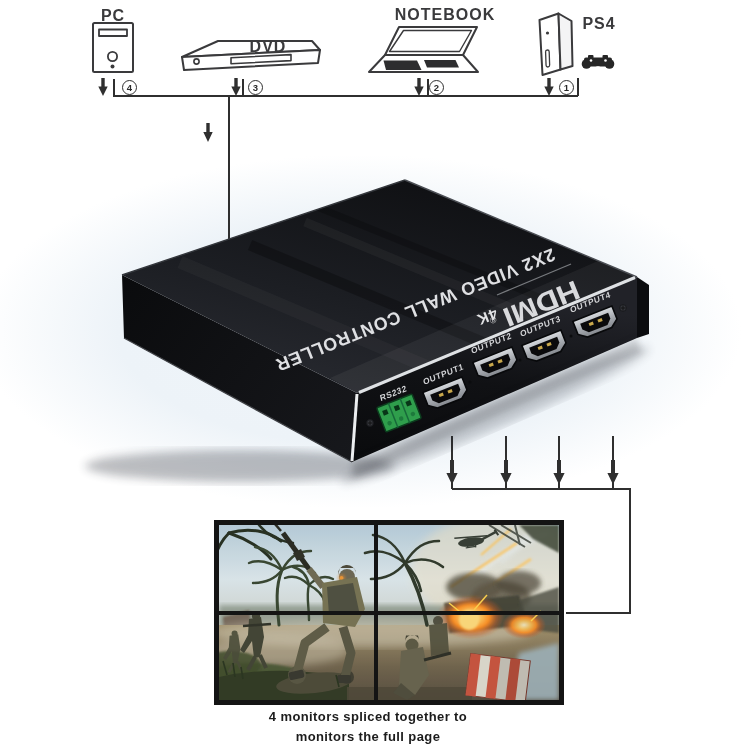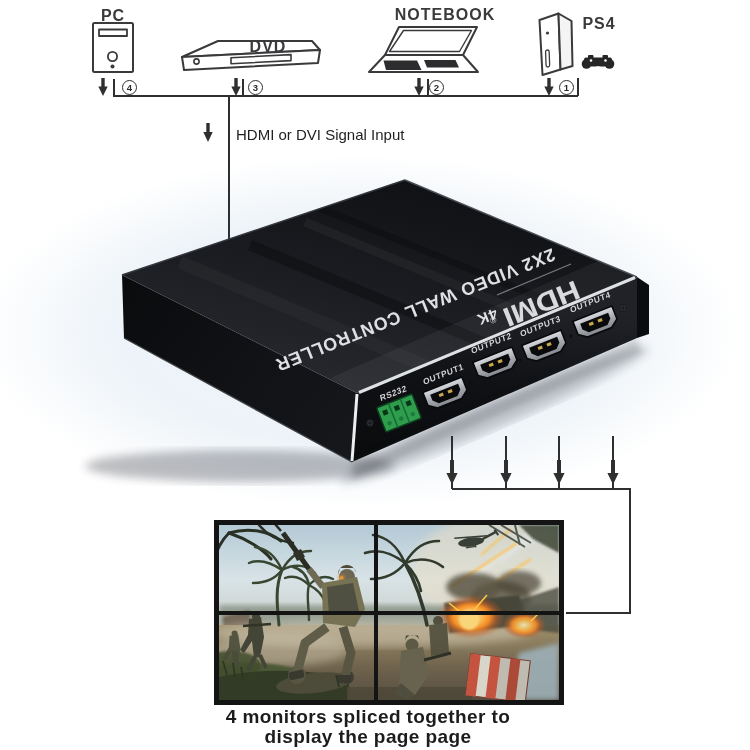--- a/index.html
+++ b/index.html
@@ -9,21 +9,21 @@
   .photo-bg{left:0;top:138px;width:750px;height:372px;
     background:radial-gradient(ellipse 62% 58% at 48% 52%, #f0f5fa 0%, #edf3f8 52%, rgba(255,255,255,0) 82%);}
   .dev-label{font-size:16px;font-weight:600;color:#3a3a3c;letter-spacing:1px;transform:translateX(-50%);white-space:nowrap;}
   .numcircle{width:15px;height:15px;border:1.6px solid #2f2f2f;border-radius:50%;box-sizing:border-box;
     font-size:9.5px;font-weight:600;color:#2a2a2a;display:flex;align-items:center;justify-content:center;background:#fff;}
   .input-note{font-size:15px;font-weight:500;color:#1f1f1f;white-space:nowrap;}
   .monitor{left:214px;top:520px;width:350px;height:185px;border:5px solid #141414;box-sizing:border-box;background:#9aa8ad;}
   .vseam{position:absolute;left:155px;top:0;width:4px;height:100%;background:#141414;}
   .hseam{position:absolute;left:0;top:86px;width:100%;height:4px;background:#141414;}
   .caption{left:168px;top:707px;width:400px;text-align:center;color:#1c1c1c;
-    font-size:19px;font-weight:700;letter-spacing:.4px;line-height:19.5px;}
+    font-size:13px;font-weight:700;letter-spacing:.4px;line-height:19.5px;}
   svg text{user-select:none;}
 </style>
 </head>
 <body>
 
 <div id="canvas">
 
   <div class="abs photo-bg"></div>
 
   <svg class="abs" style="left:0;top:0" width="750" height="750" viewBox="0 0 750 750">
@@ -214,21 +214,20 @@
   <div class="abs dev-label" style="left:113px;top:7px;">PC</div>
   <div class="abs dev-label" style="left:268px;top:38px;">DVD</div>
   <div class="abs dev-label" style="left:445px;top:6px;text-align:center;">NOTEBOOK</div>
   <div class="abs dev-label" style="left:599px;top:15px;">PS4</div>
 
   <div class="abs numcircle" style="left:122px;top:80px;">4</div>
   <div class="abs numcircle" style="left:248px;top:80px;">3</div>
   <div class="abs numcircle" style="left:429px;top:80px;">2</div>
   <div class="abs numcircle" style="left:559px;top:80px;">1</div>
 
-  <div class="abs input-note" style="left:236px;top:126px;">HDMI or DVI Signal Input</div>
 
   <div class="abs monitor">
     <svg width="340" height="175" viewBox="0 0 340 175" style="display:block">
       <defs>
         <linearGradient id="skyG" x1="0" y1="0" x2="0" y2="1">
           <stop offset="0" stop-color="#b7cdda"></stop>
             <stop offset=".45" stop-color="#dde8ec"></stop>
           <stop offset=".75" stop-color="#d3d8d4"></stop>
             <stop offset="1" stop-color="#c2bda8"></stop>
         </linearGradient>
@@ -397,16 +396,16 @@
           <line x1="120" y1="162" x2="117" y2="150"></line>
       </g>
       <rect x="0" y="0" width="340" height="175" fill="#8898a0" opacity=".06"></rect>
     </svg>
     <div class="vseam"></div>
     <div class="hseam"></div>
   </div>
 
   <div class="abs caption">
     <div>4 monitors spliced together to</div>
-    <div>display the page page</div>
+    <div>monitors the full page</div>
   </div>
 
 </div>
 
 </body></html>

